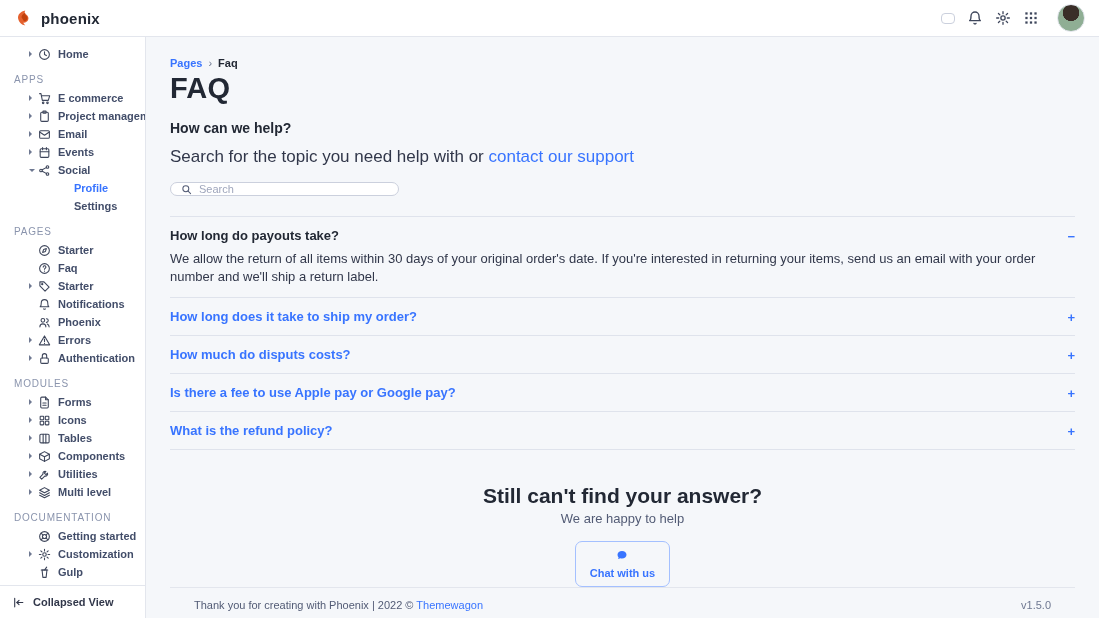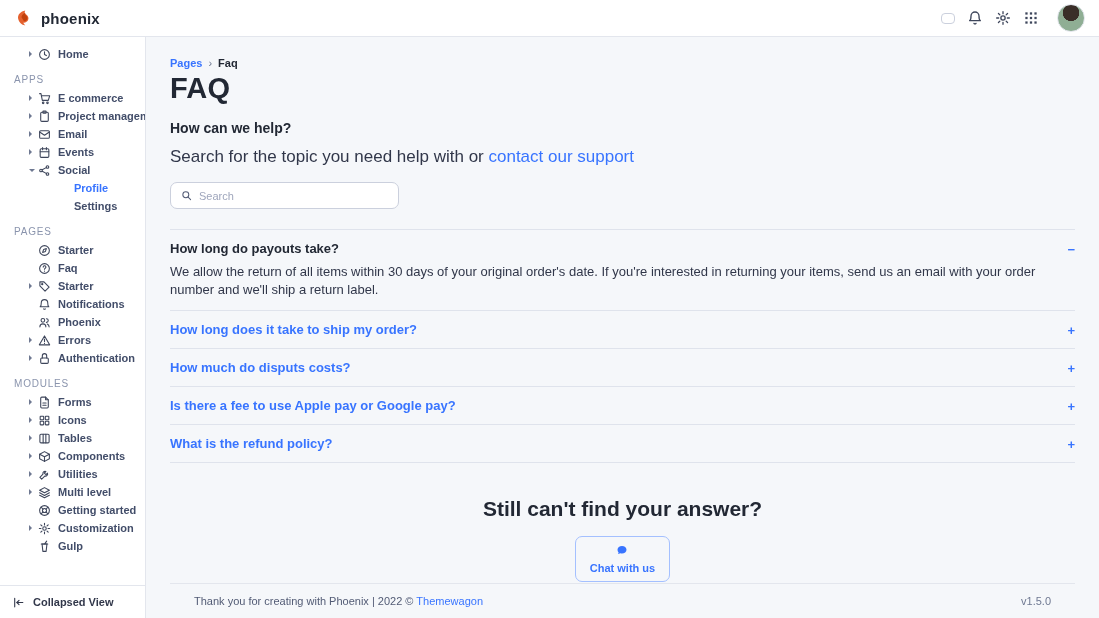--- a/index.html
+++ b/index.html
@@ -339,20 +339,21 @@
           <div class="nav-item">
             <span class="caret"></span>
             <span class="nav-icon">
               <svg viewBox="0 0 24 24" fill="none" stroke="currentColor" stroke-width="2" stroke-linecap="round" stroke-linejoin="round">
                 <path d="M12 3l9 4.8-9 4.8-9-4.8z"></path>
                 <path d="M3 12.6l9 4.8 9-4.8M3 17l9 4.8 9-4.8"></path>
               </svg>
             </span>
             <span class="nav-text">Multi level</span>
           </div>
+          <div class="nav-section-label">DOCUMENTATION</div>
           <div class="nav-item">
             <span class="caret none"></span>
             <span class="nav-icon">
               <svg viewBox="0 0 24 24" fill="none" stroke="currentColor" stroke-width="2" stroke-linecap="round" stroke-linejoin="round">
                 <circle cx="12" cy="12" r="9"></circle>
                 <circle cx="12" cy="12" r="3.8"></circle>
                 <path d="M5.7 5.7l3.6 3.6M14.7 14.7l3.6 3.6M18.3 5.7l-3.6 3.6M9.3 14.7l-3.6 3.6"></path>
               </svg>
             </span>
             <span class="nav-text">Getting started</span>
@@ -439,20 +440,21 @@
             <div class="faq-item">
               <div class="faq-head">
                 <span class="faq-q">What is the refund policy?</span>
                 <span class="faq-toggle">+</span>
               </div>
             </div>
           </div>
 
         <div class="cta">
           <div class="cta-heading">Still can't find your answer?</div>
+          <div class="cta-sub">We are happy to help</div>
           <button class="chat-btn">
             <svg viewBox="0 0 24 24">
               <path d="M21 11.5c0 4.1-4 7.5-9 7.5-1 0-2-.1-2.9-.4L4 20l1.2-3.2C3.8 15.4 3 13.5 3 11.5 3 7.4 7 4 12 4s9 3.4 9 7.5z" fill="#3874ff" stroke="none"></path>
             </svg>
             <span>Chat with us</span>
           </button>
         </div>
 
         <div class="footer">
           <div class="footer-left">

